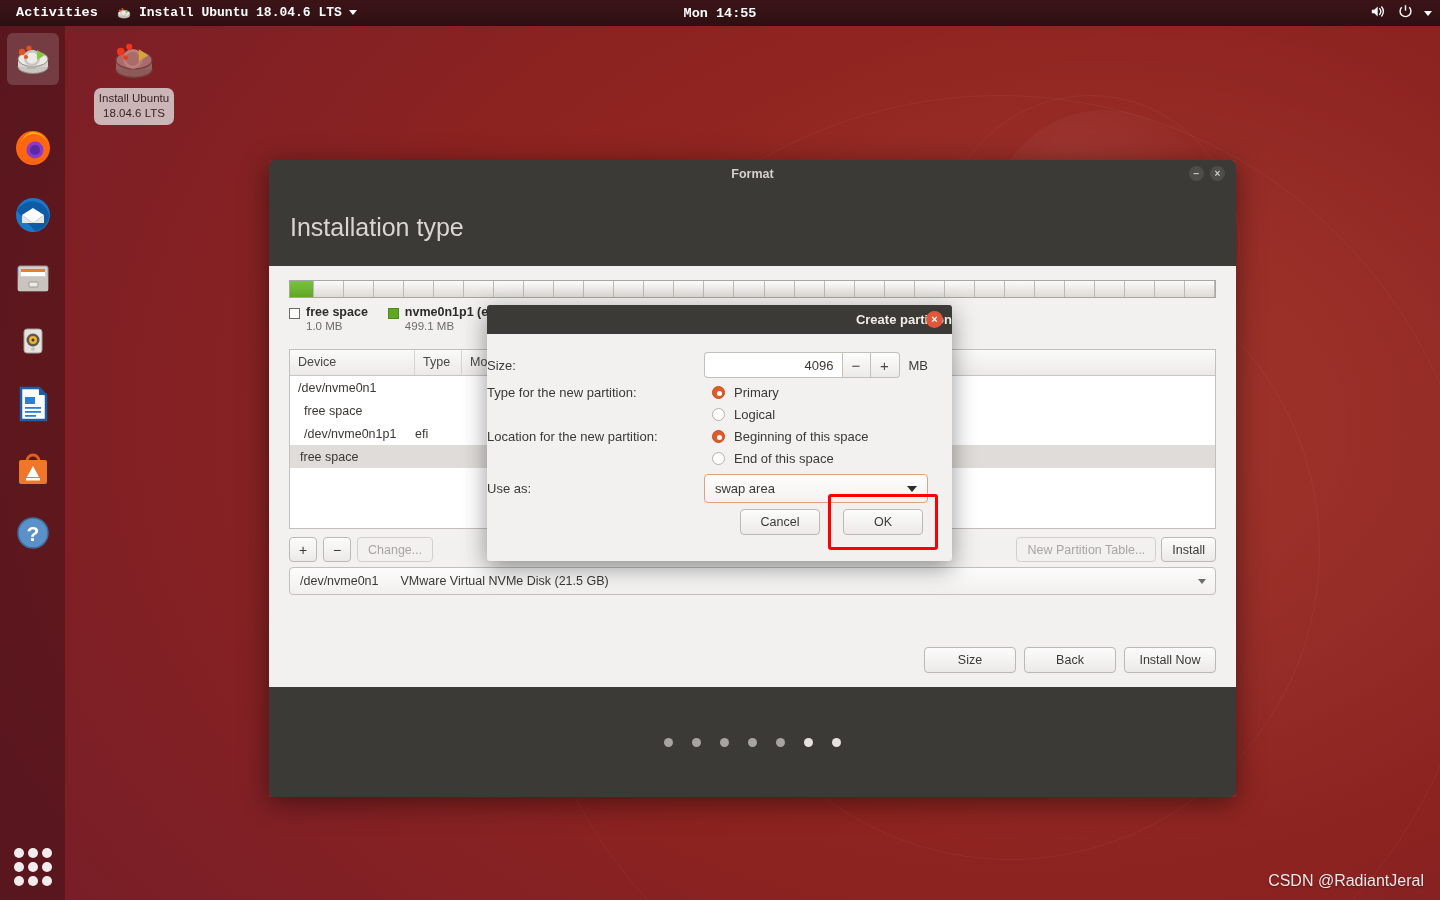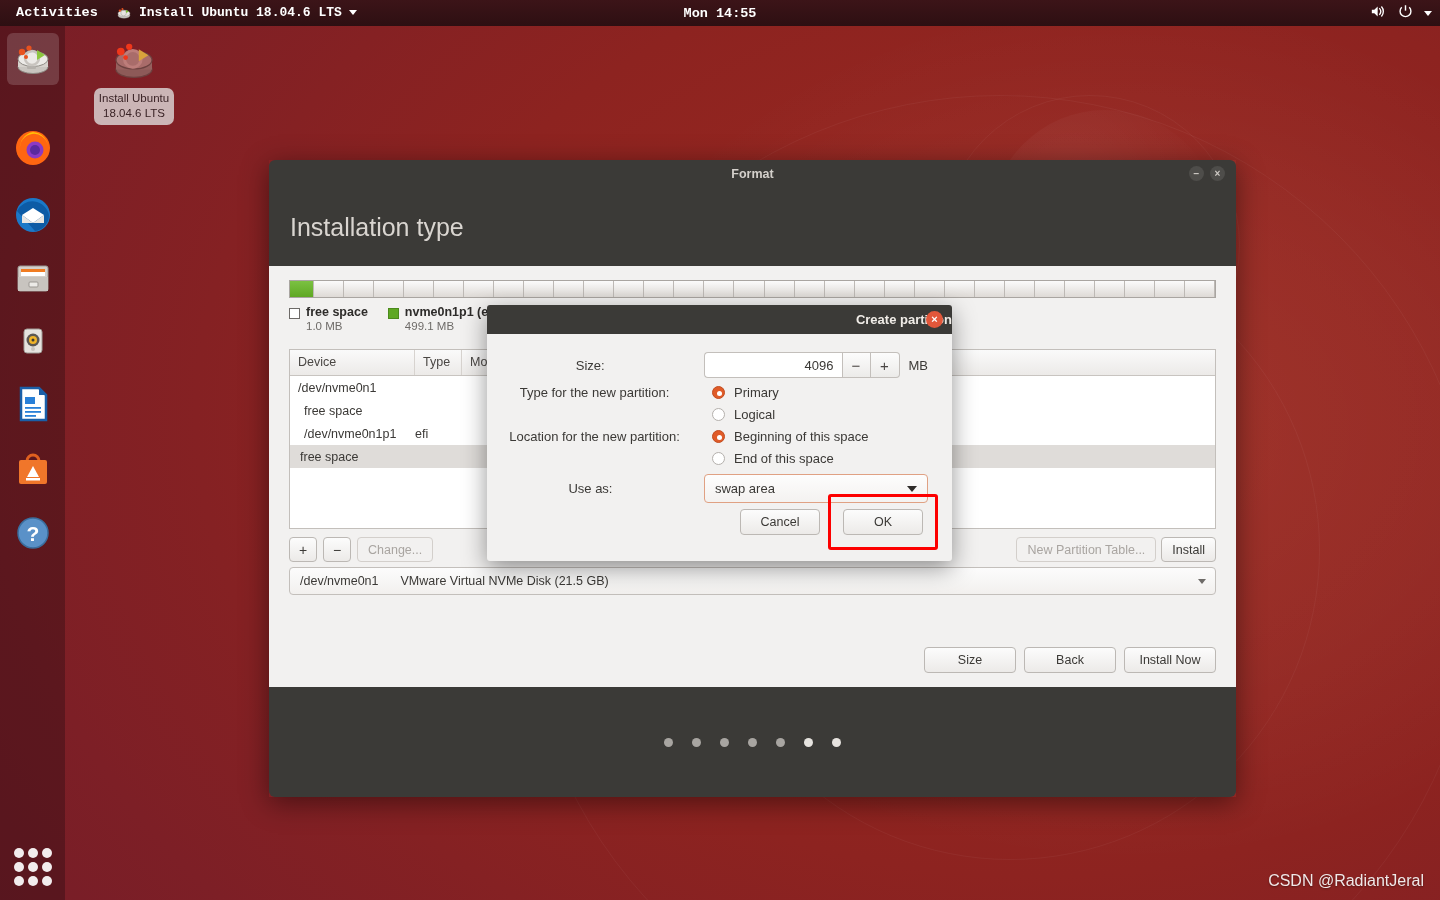--- a/index.html
+++ b/index.html
@@ -145,21 +145,21 @@
   }
   #dlg-title {
     height:29px; background:#3b3a37; border-top-left-radius:3px; border-top-right-radius:3px;
     color:#f0ece7; font-size:13px; font-weight:bold; display:flex; align-items:center; justify-content:flex-end;
     position:relative;
   }
   #dlg-close { position:absolute; right:9px; top:6px; width:17px; height:17px; border-radius:50%;
     background:#e2573a; color:#fff; font-size:11px; line-height:17px; text-align:center; }
   #dlg-body { padding:18px 24px 0 0; font-size:13px; color:#3b3936; }
   .row { display:flex; align-items:center; margin-bottom:7px; }
-  .rlabel { width:225px; text-align:center; padding-right:10px; font-size:13px; color:#3b3936; }
+  .rlabel { width:225px; text-align:left; padding-right:10px; font-size:13px; color:#3b3936; }
   .spin { display:flex; height:26px; }
   .spin input {
     width:138px; border:1px solid #c3bfbb; border-right:none; border-top-left-radius:4px; border-bottom-left-radius:4px;
     background:#fff; text-align:right; padding-right:8px; font-size:13px; color:#3b3936;
     font-family:"Liberation Sans", sans-serif;
   }
   .spin .sb {
     width:29px; border:1px solid #c3bfbb; background:linear-gradient(#fcfcfc,#ecebe9);
     font-size:15px; color:#4a4744; display:flex; align-items:center; justify-content:center;
   }

